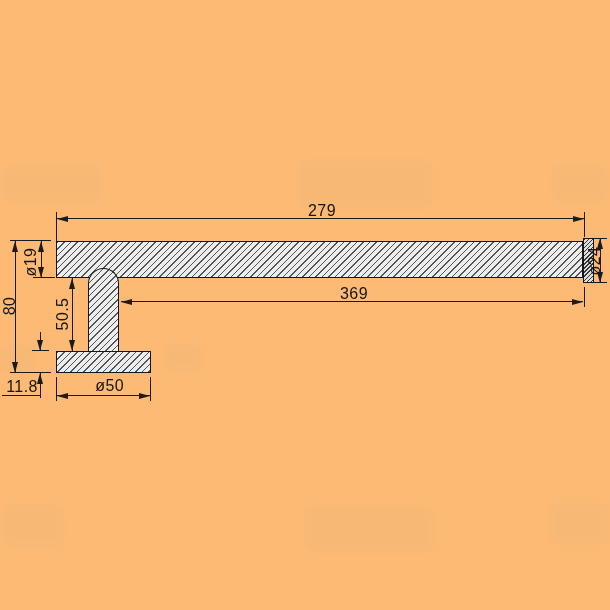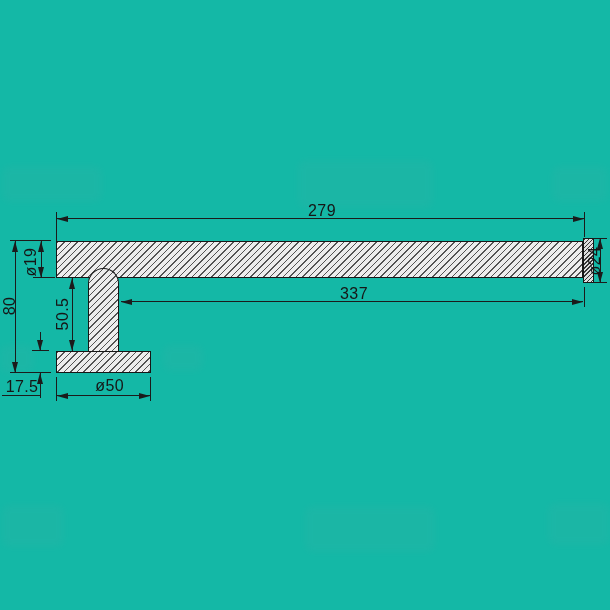--- a/index.html
+++ b/index.html
@@ -1,16 +1,16 @@
 <!DOCTYPE html>
 <html><head>
 <meta charset="utf-8">
 <style>
   html,body{margin:0;padding:0;background:#fff;}
-  .canvas{position:relative;width:610px;height:610px;background:#14b8a6;overflow:hidden;
+  .canvas{position:relative;width:610px;height:610px;background:#fdba74;overflow:hidden;
           font-family:"Liberation Sans",sans-serif;}
   
   .wm{position:absolute;background:#9a9aa2;opacity:.05;border-radius:8px;filter:blur(3px);}
   
   .part{position:absolute;box-sizing:border-box;border:1.7px solid #161616;}
   .hatch{background-color:#ededed;
          background-image:repeating-linear-gradient(135deg,
            rgba(45,45,45,.8) 0px, rgba(45,45,45,.8) 1.1px,
            transparent 1.1px, transparent 4.6px);}
   .hatch-dense{background-color:#dedede;
@@ -58,21 +58,21 @@
   <div class="vline z5" style="left:584px;top:212px;height:25px;"></div>
   <div class="hline z5" style="left:57px;top:218px;width:527px;"></div>
   <div class="arr l z5" style="left:57px;top:215.5px;"></div>
   <div class="arr r z5" style="left:573px;top:215.5px;"></div>
   <div class="dim z5" style="left:302px;top:203px;width:40px;">279</div>
 
   <div class="vline z5" style="left:584px;top:287px;height:20px;"></div>
   <div class="hline z5" style="left:121px;top:301px;width:462px;"></div>
   <div class="arr l z5" style="left:121px;top:298.5px;"></div>
   <div class="arr r z5" style="left:572px;top:298.5px;"></div>
-  <div class="dim z5" style="left:334px;top:286px;width:40px;">337</div>
+  <div class="dim z5" style="left:334px;top:286px;width:40px;">369</div>
 
   <div class="hline z5" style="left:10px;top:240px;width:41px;"></div>
   <div class="hline z5" style="left:33px;top:277px;width:22px;"></div>
   <div class="vline z5" style="left:41px;top:241px;height:37px;"></div>
   <div class="arr u z5" style="left:38px;top:241px;"></div>
   <div class="arr d z5" style="left:38px;top:267px;"></div>
   <div class="dim rot z5" style="left:13px;top:254px;width:36px;">ø19</div>
 
   <div class="hline z5" style="left:10px;top:372px;width:41px;"></div>
   <div class="vline z5" style="left:15px;top:241px;height:132px;"></div>
@@ -84,21 +84,21 @@
   <div class="arr u z5" style="left:69px;top:278px;"></div>
   <div class="arr d z5" style="left:69px;top:340px;"></div>
   <div class="dim rot z5" style="left:41px;top:306px;width:44px;">50.5</div>
 
   <div class="hline z5" style="left:32px;top:350px;width:17px;"></div>
   <div class="vline z5" style="left:40px;top:332px;height:19px;"></div>
   <div class="arr d z5" style="left:37px;top:340px;"></div>
   <div class="vline z5" style="left:40px;top:373px;height:25px;"></div>
   <div class="arr u z5" style="left:37px;top:373px;"></div>
   <div class="hline z5" style="left:2px;top:395px;width:39px;"></div>
-  <div class="dim z5" style="left:2px;top:379px;width:40px;">17.5</div>
+  <div class="dim z5" style="left:2px;top:379px;width:40px;">11.8</div>
 
   <div class="vline z5" style="left:56px;top:377px;height:24px;"></div>
   <div class="vline z5" style="left:150px;top:377px;height:24px;"></div>
   <div class="hline z5" style="left:57px;top:395px;width:93px;"></div>
   <div class="arr l z5" style="left:57px;top:392.5px;"></div>
   <div class="arr r z5" style="left:139px;top:392.5px;"></div>
   <div class="dim z5" style="left:84px;top:378px;width:40px;text-align:right;">ø50</div>
 
   <div class="hline z5" style="left:593px;top:238px;width:14px;"></div>
   <div class="hline z5" style="left:593px;top:282px;width:14px;"></div>

